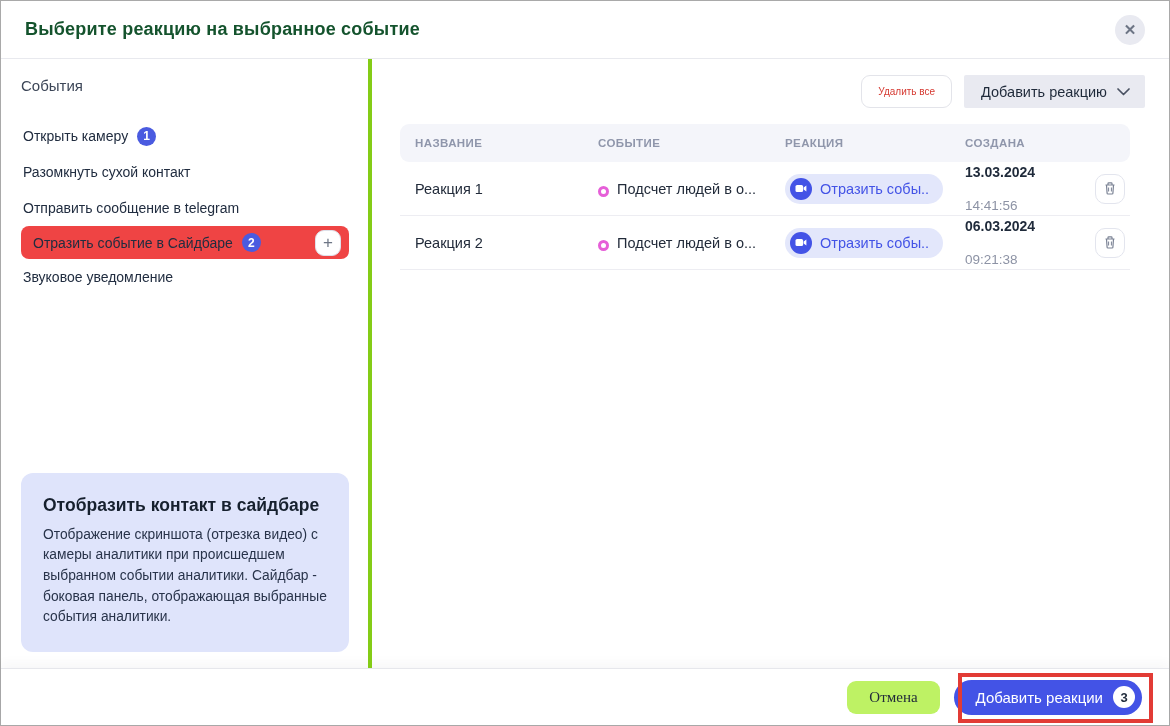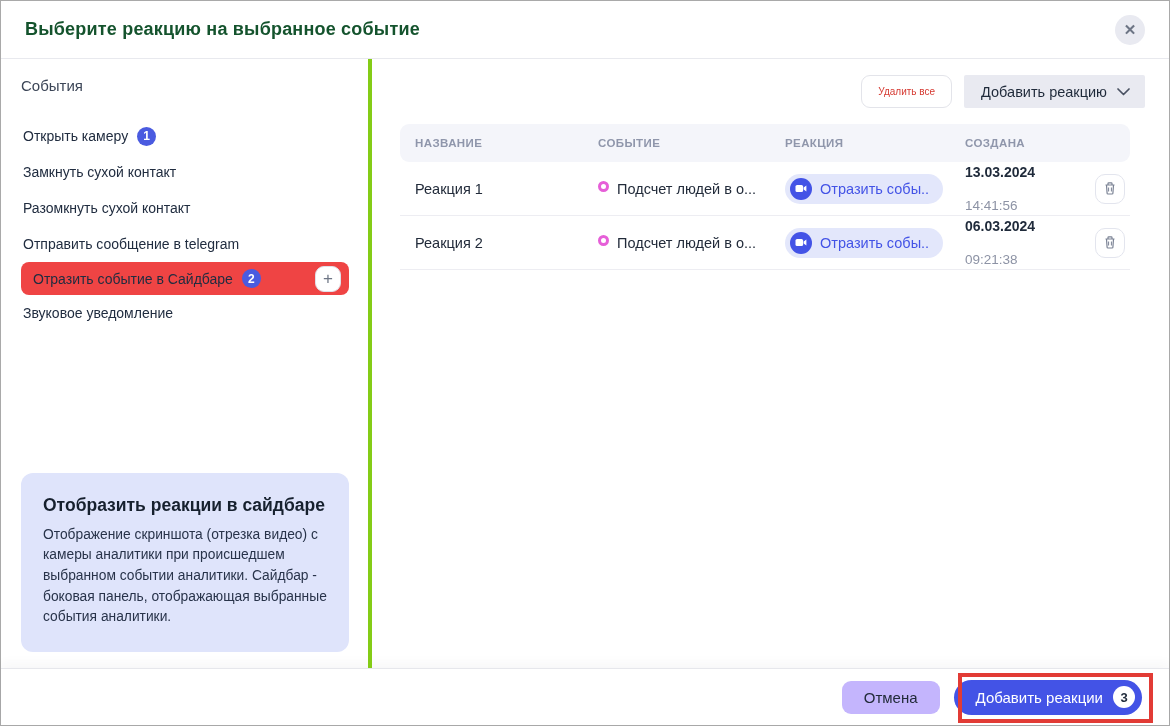--- a/index.html
+++ b/index.html
@@ -94,21 +94,21 @@
   .table { margin: 16px 40px 0 28px; width: 730px; }
   .t-grid { display: grid; grid-template-columns: 183px 187px 180px 125px 1fr; align-items: center; }
   .t-head {
     background: #f4f5fa; border-radius: 9px; height: 38px;
     color: #8f96ab; font-size: 11.5px; font-weight: 700; letter-spacing: .4px;
   }
   .t-head > div { padding-left: 15px; }
   .t-row { height: 54px; border-bottom: 1px solid #ededf2; }
   .t-row > div { padding-left: 15px; }
   .cell-name, .cell-event-text { font-size: 14.5px; color: #222b3a; }
-  .cell-event { display: flex; align-items: flex-start; gap: 8px; }
+  .cell-event { display: flex; align-items: flex-end; gap: 8px; }
   .ring {
     width: 11px; height: 11px; border-radius: 50%;
     border: 3px solid #e65fd8; flex: 0 0 auto;
   }
   .pill {
     display: inline-flex; align-items: center; gap: 8px;
     height: 30px; padding: 0 13px 0 5px;
     background: #e3e7fb; border-radius: 16px;
     color: #4353e6; font-size: 14.5px; cursor: pointer; max-width: 158px;
   }
@@ -129,22 +129,22 @@
   
   .modal-footer {
     flex: 0 0 57px;
     border-top: 1px solid #e6e7ec;
     box-shadow: 0 -5px 10px rgba(40,50,80,.04);
     display: flex; align-items: center; justify-content: flex-end;
     padding-right: 27px; gap: 14px; background: #fff;
   }
   .btn-cancel {
     height: 33px; padding: 0 22px; border-radius: 9px;
-    background: #c4b5fd; border: none; cursor: pointer;
-    color: #222b3a; font-size: 15px; font-family: Liberation Sans, sans-serif;
+    background: #bef264; border: none; cursor: pointer;
+    color: #222b3a; font-size: 15px; font-family: Liberation Serif, serif;
   }
   .btn-primary {
     height: 35px; padding: 0 7px 0 22px; border-radius: 18px;
     background: #4353e6; border: none; cursor: pointer;
     color: #ffffff; font-size: 15px; font-family: inherit;
     display: inline-flex; align-items: center; gap: 10px;
   }
   .btn-primary .count-badge {
     width: 22px; height: 22px; border-radius: 50%;
     background: #ffffff; color: #1f2a3a;
@@ -171,23 +171,20 @@
   </div>
 
   <div class="modal-main">
 
     <div class="sidebar">
       <div class="sidebar-heading">События</div>
       <ul class="event-list">
         <li class="event-item">
           <span>Открыть камеру</span>
           <span class="badge">1</span>
-        </li>
-        <li class="event-item">
-          <span>Замкнуть сухой контакт</span>
         </li>
         <li class="event-item">
           <span>Разомкнуть сухой контакт</span>
         </li>
         <li class="event-item">
           <span>Отправить сообщение в telegram</span>
         </li>
         <li class="event-item selected">
           <span>Отразить событие в Сайдбаре</span>
           <span class="badge">2</span>
@@ -195,21 +192,21 @@
           <button class="plus-btn">
             <span>+</span>
           </button>
         </li>
         <li class="event-item">
           <span>Звуковое уведомление</span>
         </li>
       </ul>
 
       <div class="info-card">
-        <div class="info-card-title">Отобразить реакции в сайдбаре</div>
+        <div class="info-card-title">Отобразить контакт в сайдбаре</div>
         <div class="info-card-body">Отображение скриншота (отрезка видео) с камеры аналитики при происшедшем выбранном событии аналитики. Сайдбар - боковая панель, отображающая выбранные события аналитики.</div>
       </div>
     </div>
 
     <div class="content">
 
       <div class="toolbar">
         <button class="btn-delete-all">Удалить все</button>
         <button class="btn-add-dropdown">
           <span>Добавить реакцию</span>

